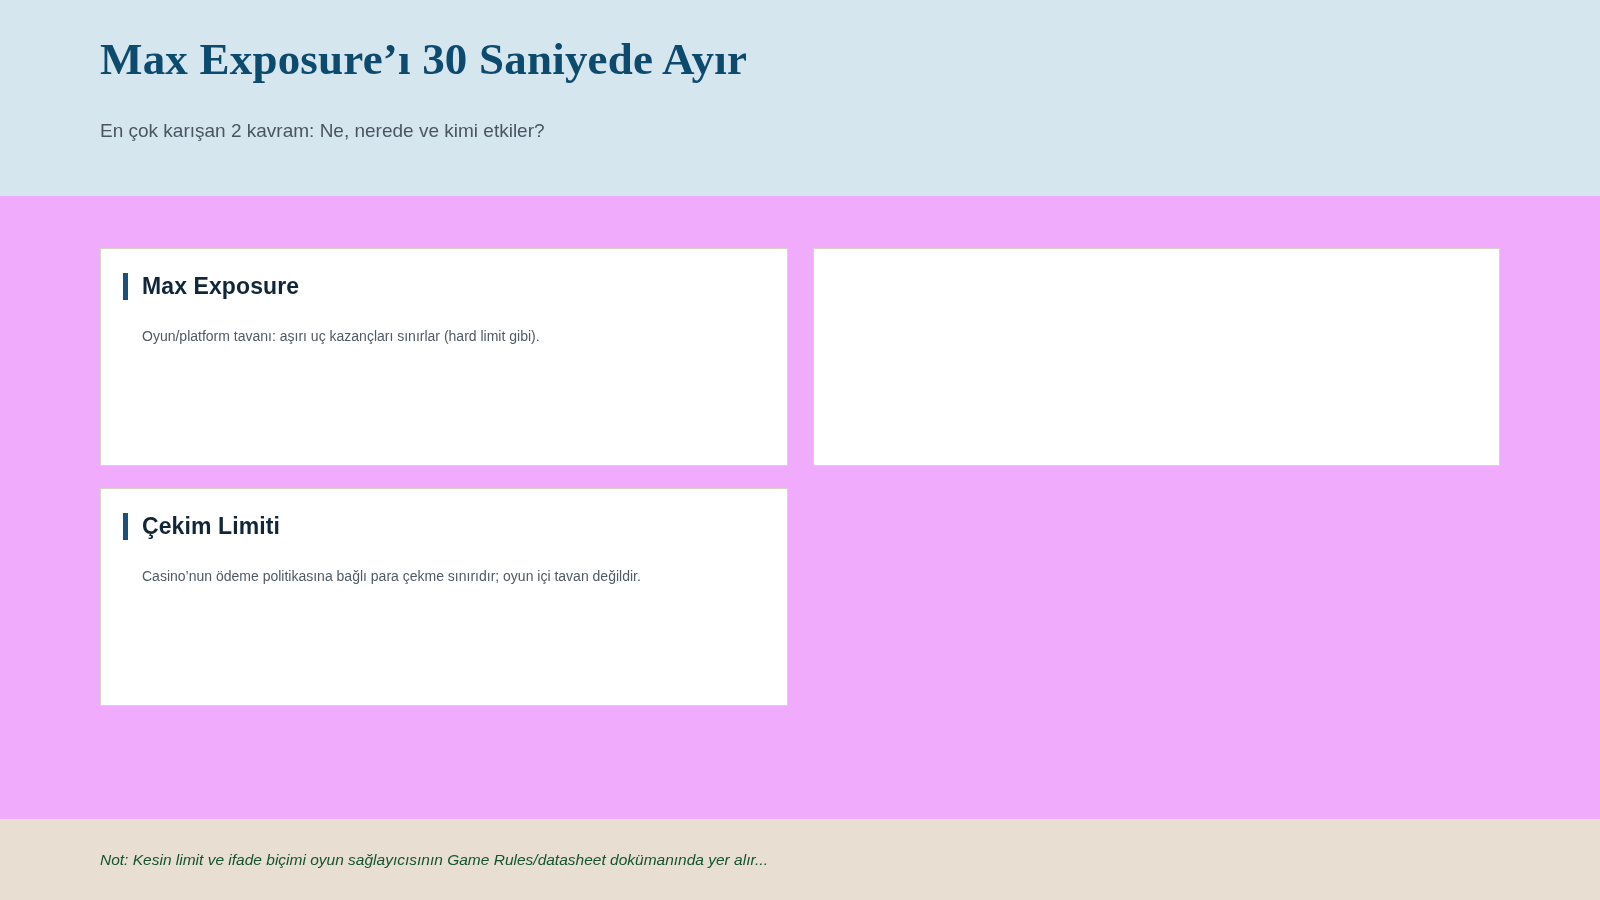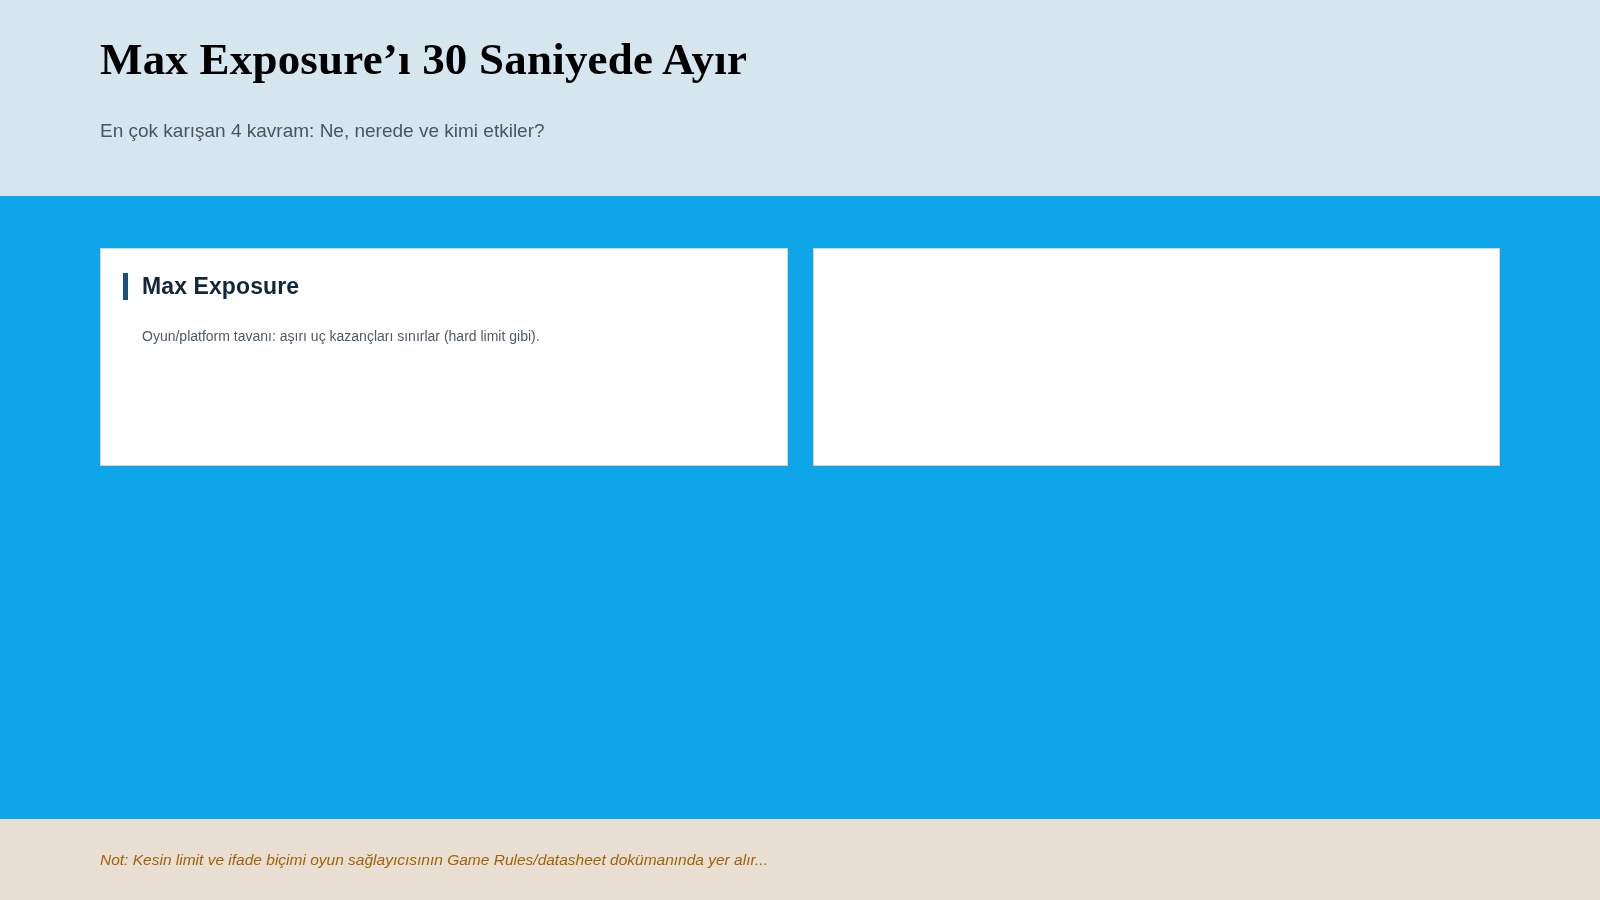--- a/index.html
+++ b/index.html
@@ -27,37 +27,37 @@
     background: #d6e6ef;
     padding: 34px 100px 40px 100px;
     box-sizing: border-box;
     height: 196px;
   }
   .header-title {
     font-family: "Liberation Serif", serif;
     font-weight: bold;
     font-size: 45px;
     line-height: 1.15;
-    color: #000000;
+    color: #0c4a6e;
     margin: 0 0 34px 0;
     letter-spacing: 0.2px;
   }
   .header-subtitle {
     font-size: 19px;
     color: #4a5560;
     margin: 0;
     font-weight: 400;
   }
 
   
   .main {
     flex: 1 1 auto;
     padding: 52px 100px 0 100px;
     box-sizing: border-box;
-    background: #0ea5e9;
+    background: #f0abfc;
   }
   .card-grid {
     display: grid;
     grid-template-columns: 1fr 1fr;
     grid-template-rows: 218px 218px;
     gap: 22px 25px;
     width: 1400px;
   }
   .card {
     background: #ffffff;
@@ -95,48 +95,55 @@
     background: #e8dfd2;
     height: 81px;
     display: flex;
     align-items: center;
     padding: 0 100px;
     box-sizing: border-box;
   }
   .footer-note {
     font-size: 15.5px;
     font-style: italic;
-    color: #a16207;
+    color: #14532d;
   }
 </style>
 </head>
 <body>
 
 <div class="page">
 
   <div class="header">
     <h1 class="header-title">Max Exposure’ı 30 Saniyede Ayır</h1>
-    <p class="header-subtitle">En çok karışan 4 kavram: Ne, nerede ve kimi etkiler?</p>
+    <p class="header-subtitle">En çok karışan 2 kavram: Ne, nerede ve kimi etkiler?</p>
   </div>
 
   <div class="main">
     <div class="card-grid">
 
       <div class="card">
         <div class="card-head">
           <div class="card-accent"></div>
           <div class="card-title">Max Exposure</div>
         </div>
         <div class="card-body">Oyun/platform tavanı: aşırı uç kazançları sınırlar (hard limit gibi).</div>
       </div>
 
 
       <div class="card">
       </div>
 
+      <div class="card">
+        <div class="card-head">
+          <div class="card-accent"></div>
+          <div class="card-title">Çekim Limiti</div>
+        </div>
+        <div class="card-body">Casino’nun ödeme politikasına bağlı para çekme sınırıdır; oyun içi tavan değildir.</div>
+      </div>
 
     </div>
   </div>
 
   <div class="footer">
     <div class="footer-note">Not: Kesin limit ve ifade biçimi oyun sağlayıcısının Game Rules/datasheet dokümanında yer alır...</div>
   </div>
 
 </div>
 

